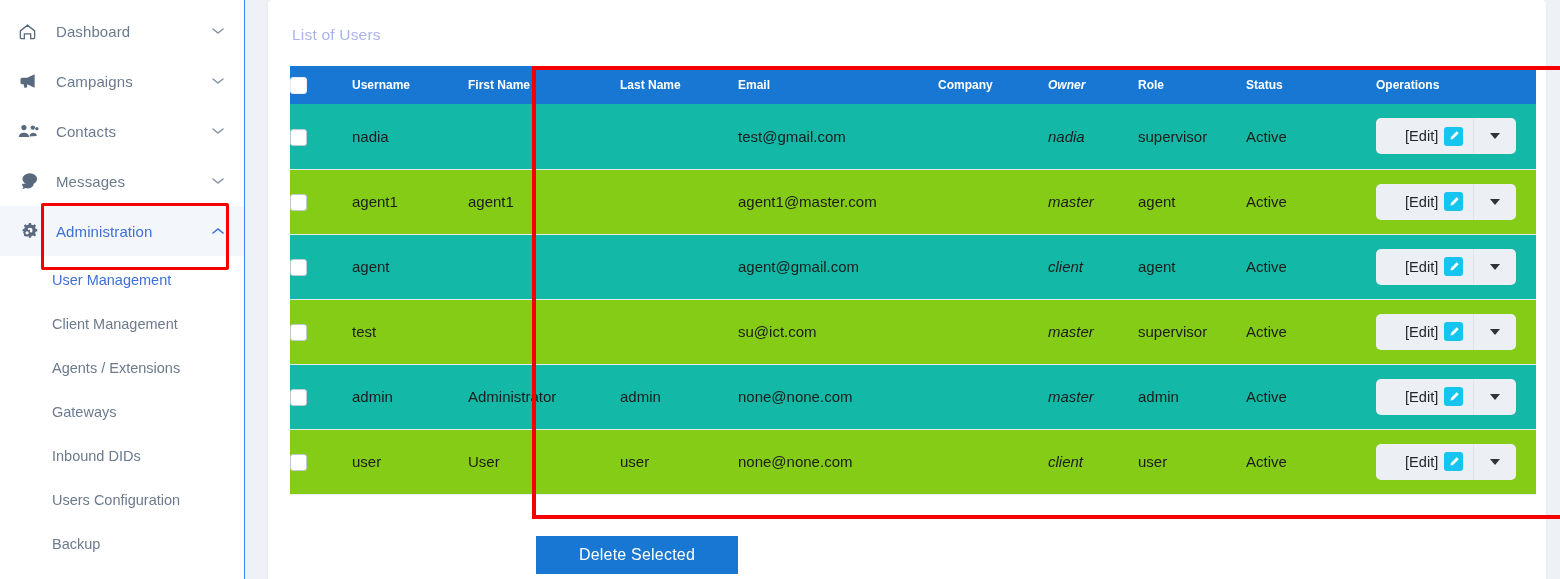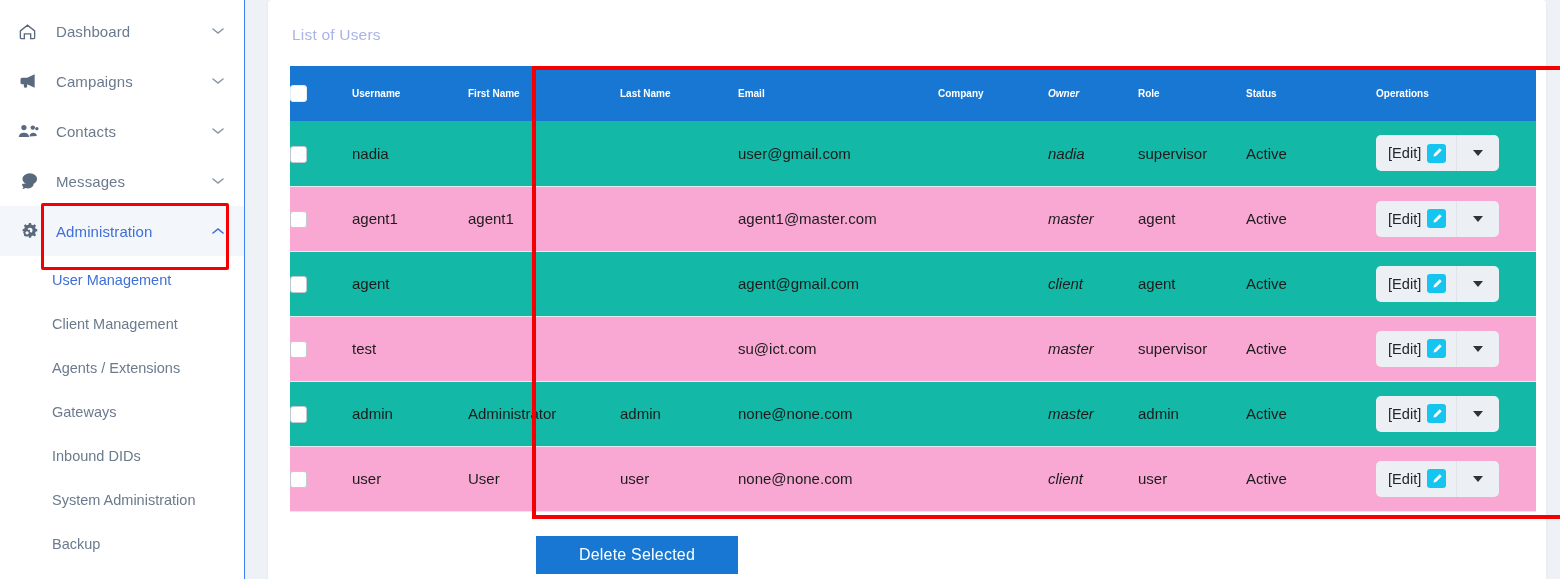--- a/index.html
+++ b/index.html
@@ -122,38 +122,38 @@
   table.users {
     border-collapse: collapse;
     width: 1290px;
     table-layout: fixed;
     font-size: 14.6px;
   }
   table.users thead th {
     background: #1877d2;
     color: #ffffff;
     font-weight: bold;
-    font-size: 10px;
-    height: 55px;
+    font-size: 12px;
+    height: 38px;
     text-align: left;
     padding: 0;
     vertical-align: middle;
     white-space: nowrap;
   }
   table.users tbody td {
     height: 65px;
     color: #1c1c1c;
     padding: 0;
     vertical-align: middle;
     white-space: nowrap;
     font-size: 15px;
     border-bottom: 1px solid #e6eaef;
   }
   table.users tbody tr.odd td { background: #14b8a6; }
-  table.users tbody tr.even td { background: #f9a8d4; }
+  table.users tbody tr.even td { background: #84cc16; }
 
   
   col.c-check { width: 62px; }
   col.c-user  { width: 116px; }
   col.c-first { width: 152px; }
   col.c-last  { width: 118px; }
   col.c-email { width: 200px; }
   col.c-comp  { width: 110px; }
   col.c-owner { width: 90px; }
   col.c-role  { width: 108px; }
@@ -187,21 +187,21 @@
     align-items: stretch;
     height: 36px;
     background: #eceff4;
     border-radius: 5px;
     overflow: hidden;
   }
   .ops-edit {
     display: flex;
     align-items: center;
     gap: 6px;
-    padding: 0 10px 0 12px;
+    padding: 0 10px 0 29px;
     font-size: 14.6px;
     color: #23272b;
     cursor: pointer;
     border-right: 1px solid #dfe3ea;
   }
   .pencil-badge {
     width: 19px; height: 19px;
     background: #15c5f0;
     border-radius: 3px;
     display: flex;
@@ -332,21 +332,21 @@
           </svg>
       </span>
     </div>
 
     <div class="subnav">
       <div class="subnav-item current"><span>User Management</span></div>
       <div class="subnav-item"><span>Client Management</span></div>
       <div class="subnav-item"><span>Agents / Extensions</span></div>
       <div class="subnav-item"><span>Gateways</span></div>
       <div class="subnav-item"><span>Inbound DIDs</span></div>
-      <div class="subnav-item"><span>System Administration</span></div>
+      <div class="subnav-item"><span>Users Configuration</span></div>
       <div class="subnav-item"><span>Backup</span></div>
     </div>
 
     <div id="admin-highlight"></div>
   </nav>
 
   <section id="main">
     <div id="page-card"></div>
 
     <div id="panel-title">List of Users</div>
@@ -380,21 +380,21 @@
             <th class="h-stat">Status</th>
             <th class="h-ops">Operations</th>
           </tr>
         </thead>
         <tbody id="tbody">
             <tr class="odd">
               <td class="d-check"><span class="cbox"></span></td>
               <td class="d-user">nadia</td>
               <td class="d-first"></td>
               <td class="d-last"></td>
-              <td class="d-email">user@gmail.com</td>
+              <td class="d-email">test@gmail.com</td>
               <td class="d-comp"></td>
               <td class="d-owner">nadia</td>
               <td class="d-role">supervisor</td>
               <td class="d-stat">Active</td>
               <td class="d-ops"><span class="opsgroup">
                   <span class="ops-edit">
                     <span>[Edit]</span>
                     <span class="pencil-badge">
                       <svg width="12" height="12" viewBox="0 0 16 16">
                         <path d="M11.6 1.7l2.7 2.7-7.6 7.6-3.4.7.7-3.4z" fill="#ffffff"></path>

